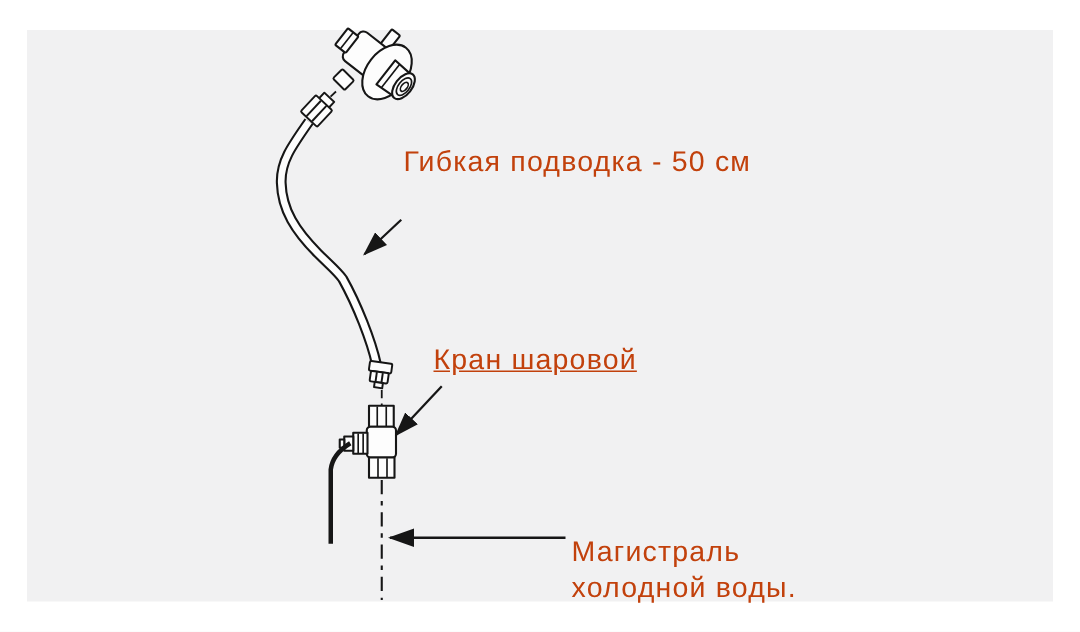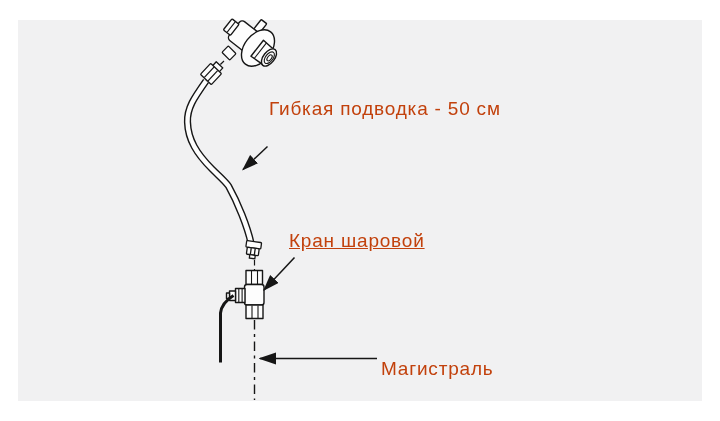--- a/index.html
+++ b/index.html
@@ -118,15 +118,16 @@
   <div class="label label-hose">
     <div>Гибкая подводка - 50 см</div>
   </div>
 
   <div class="label label-valve">
     <div>Кран шаровой</div>
   </div>
 
   <div class="label label-main">
     <div>Магистраль</div>
+    <div>холодной воды.</div>
   </div>
 
 </div>
 
 </body></html>

